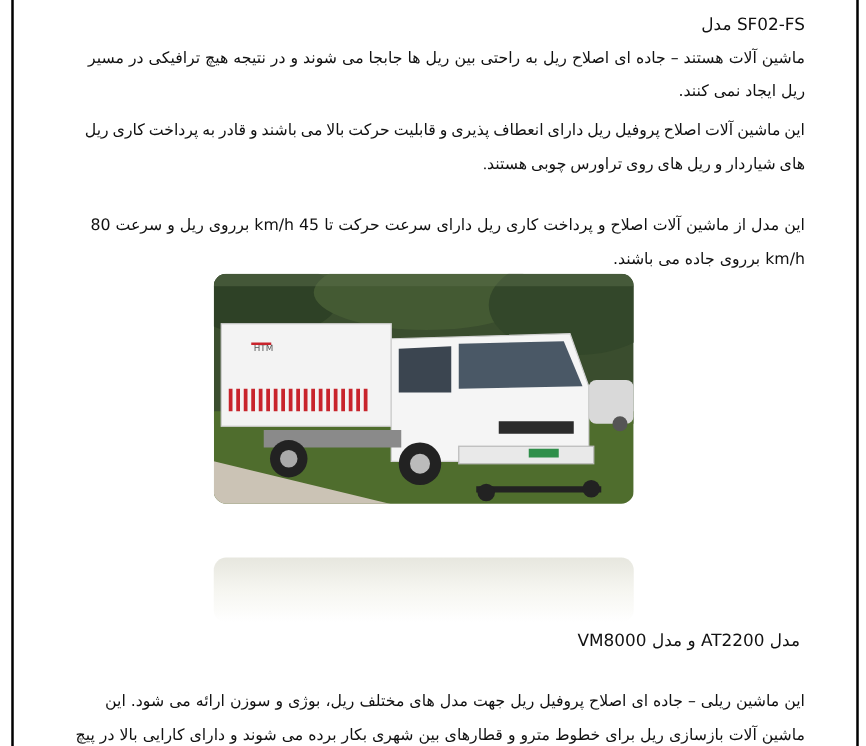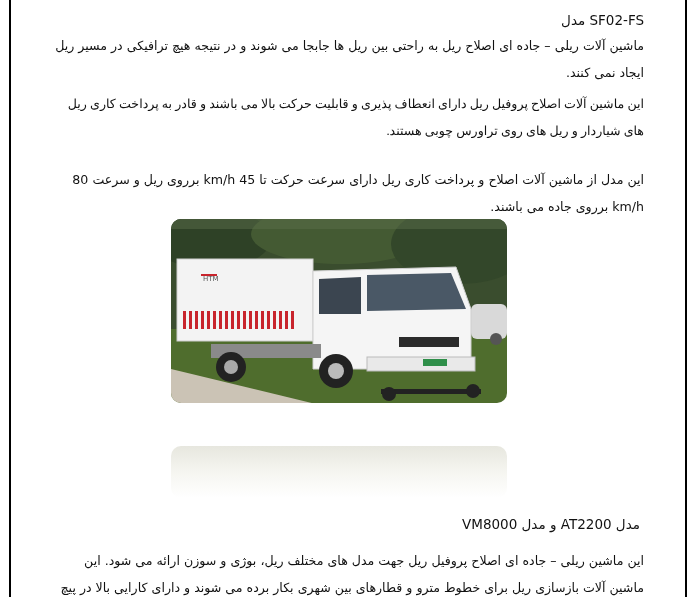--- a/index.html
+++ b/index.html
@@ -61,21 +61,21 @@
   </style>
 </head>
 <body>
 
 <div class="page"></div>
 
 <div class="rtl heading" style="top:7px;">
   <span style="direction:ltr; unicode-bidi:embed;">مدل SF02-FS</span>
 </div>
 
-<div class="rtl" style="top:32px;">ماشین آلات ریلی – جاده ای اصلاح ریل به راحتی بین ریل ها جابجا می شوند و در نتیجه هیچ ترافیکی در مسیر ریل ایجاد نمی کنند.</div>
+<div class="rtl" style="top:32px;">ماشین آلات هستند – جاده ای اصلاح ریل به راحتی بین ریل ها جابجا می شوند و در نتیجه هیچ ترافیکی در مسیر ریل ایجاد نمی کنند.</div>
 
 <div class="rtl" style="top:91px;font-family:Liberation Serif, serif;">این ماشین آلات اصلاح پروفیل ریل دارای انعطاف پذیری و قابلیت حرکت بالا می باشند و قادر به پرداخت کاری ریل های شیاردار و ریل های روی تراورس چوبی هستند.</div>
 
 <div class="rtl" style="top:150px;margin-top:16px;">این مدل از ماشین آلات اصلاح و پرداخت کاری ریل دارای سرعت حرکت تا 45 km/h برروی ریل و سرعت 80 km/h برروی جاده می باشند.</div>
 
 <div class="figure">
   <svg width="336" height="208" viewBox="0 0 336 208" xmlns="http://www.w3.org/2000/svg">
 
     <rect x="0" y="0" width="336" height="120" fill="#3a4d2e"></rect>
     <ellipse cx="40" cy="20" rx="60" ry="30" fill="#2e4126"></ellipse>
@@ -134,17 +134,17 @@
     <circle cx="165" cy="152" r="8" fill="#bbb"></circle>
 
     <rect x="210" y="170" width="100" height="5" fill="#222"></rect>
     <circle cx="218" cy="175" r="7" fill="#222"></circle>
     <circle cx="302" cy="172" r="7" fill="#222"></circle>
   </svg>
 </div>
 
 <div class="reflection"></div>
 
-<div class="rtl heading" style="top:511px; right:53px;">
+<div class="rtl heading" style="top:500px; right:53px;">
   <span>مدل AT2200 و مدل VM8000</span>
 </div>
 
 <div class="rtl" style="top:547px;">این ماشین ریلی – جاده ای اصلاح پروفیل ریل جهت مدل های مختلف ریل، بوژی و سوزن ارائه می شود. این ماشین آلات بازسازی ریل برای خطوط مترو و قطارهای بین شهری بکار برده می شوند و دارای کارایی بالا در پیچ</div>
 
 </body></html>

